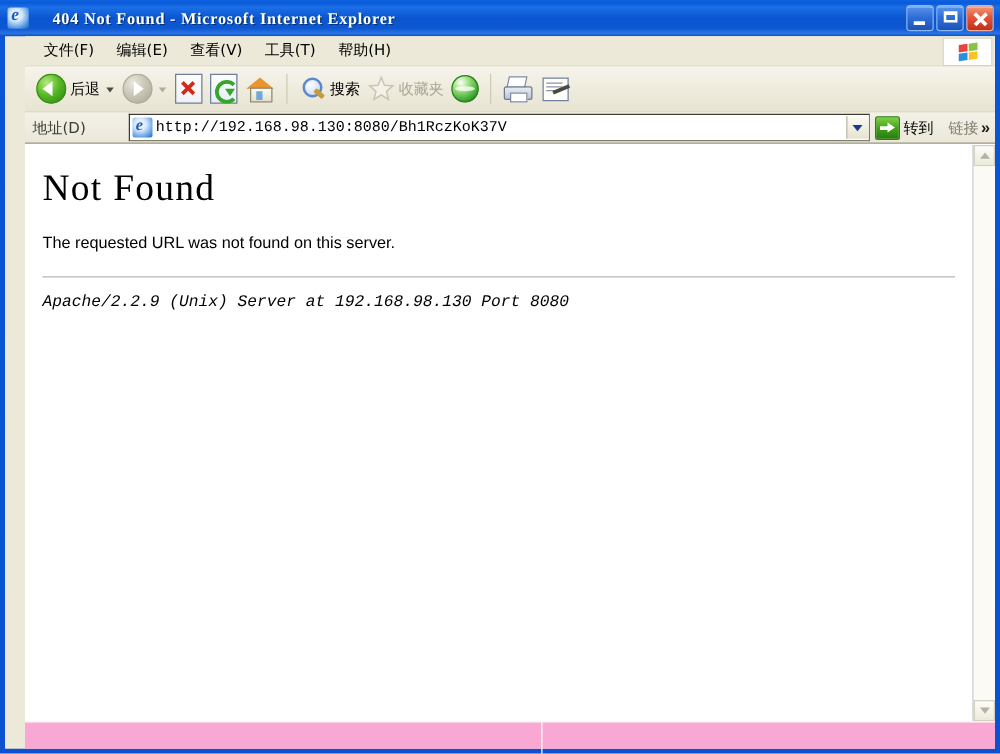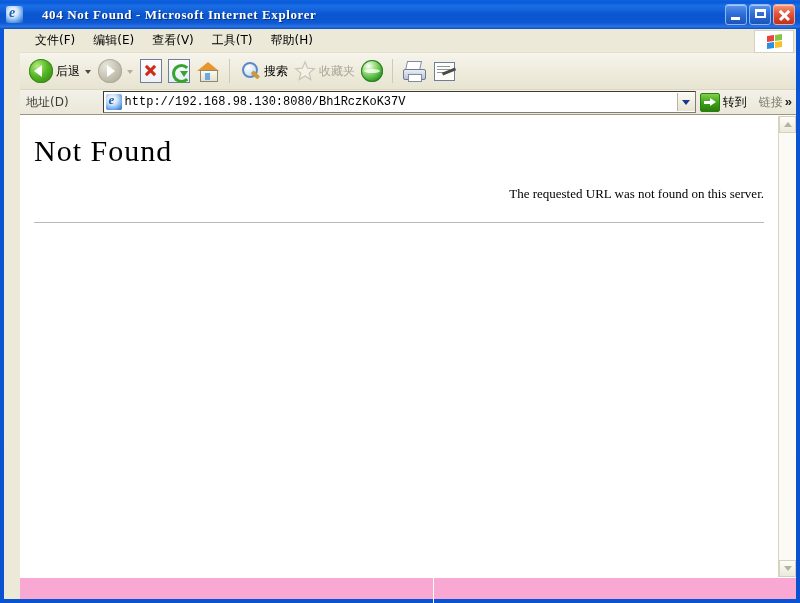--- a/index.html
+++ b/index.html
@@ -485,25 +485,24 @@
   }
   .pg-h1 {
     font-family: "Liberation Serif", "DejaVu Serif", serif;
     font-size: 30px;
     font-weight: normal;
     margin: 6px 0 18px 0;
     color: #000;
     letter-spacing: 1px;
   }
   .pg-p {
-    font-family: Liberation Serif, serif;
+    font-family: Liberation Sans, sans-serif;
     font-size: 13px;
     color: #000;
     margin: 0 0 20px 0;
-    text-align: right;
   }
   .pg-hr {
     height: 1px;
     background: #b8b8b8;
     border: 0;
     margin: 0 0 12px 0;
   }
   .pg-addr {
     font-family: "Liberation Mono", "DejaVu Sans Mono", monospace;
     font-style: italic;
@@ -739,20 +738,21 @@
       </div>
       <span class="links-lbl">链接</span>
       <span class="chev">»</span>
     </div>
 
     <div class="page-area">
       <div class="page">
         <h1 class="pg-h1">Not Found</h1>
         <p class="pg-p">The requested URL was not found on this server.</p>
         <div class="pg-hr"></div>
+        <div class="pg-addr">Apache/2.2.9 (Unix) Server at 192.168.98.130 Port 8080</div>
       </div>
       <div class="vscroll">
         <div class="sb-btn sb-up">
             <i></i>
           </div>
         <div class="sb-track"></div>
         <div class="sb-btn sb-dn">
             <i></i>
           </div>
       </div>

